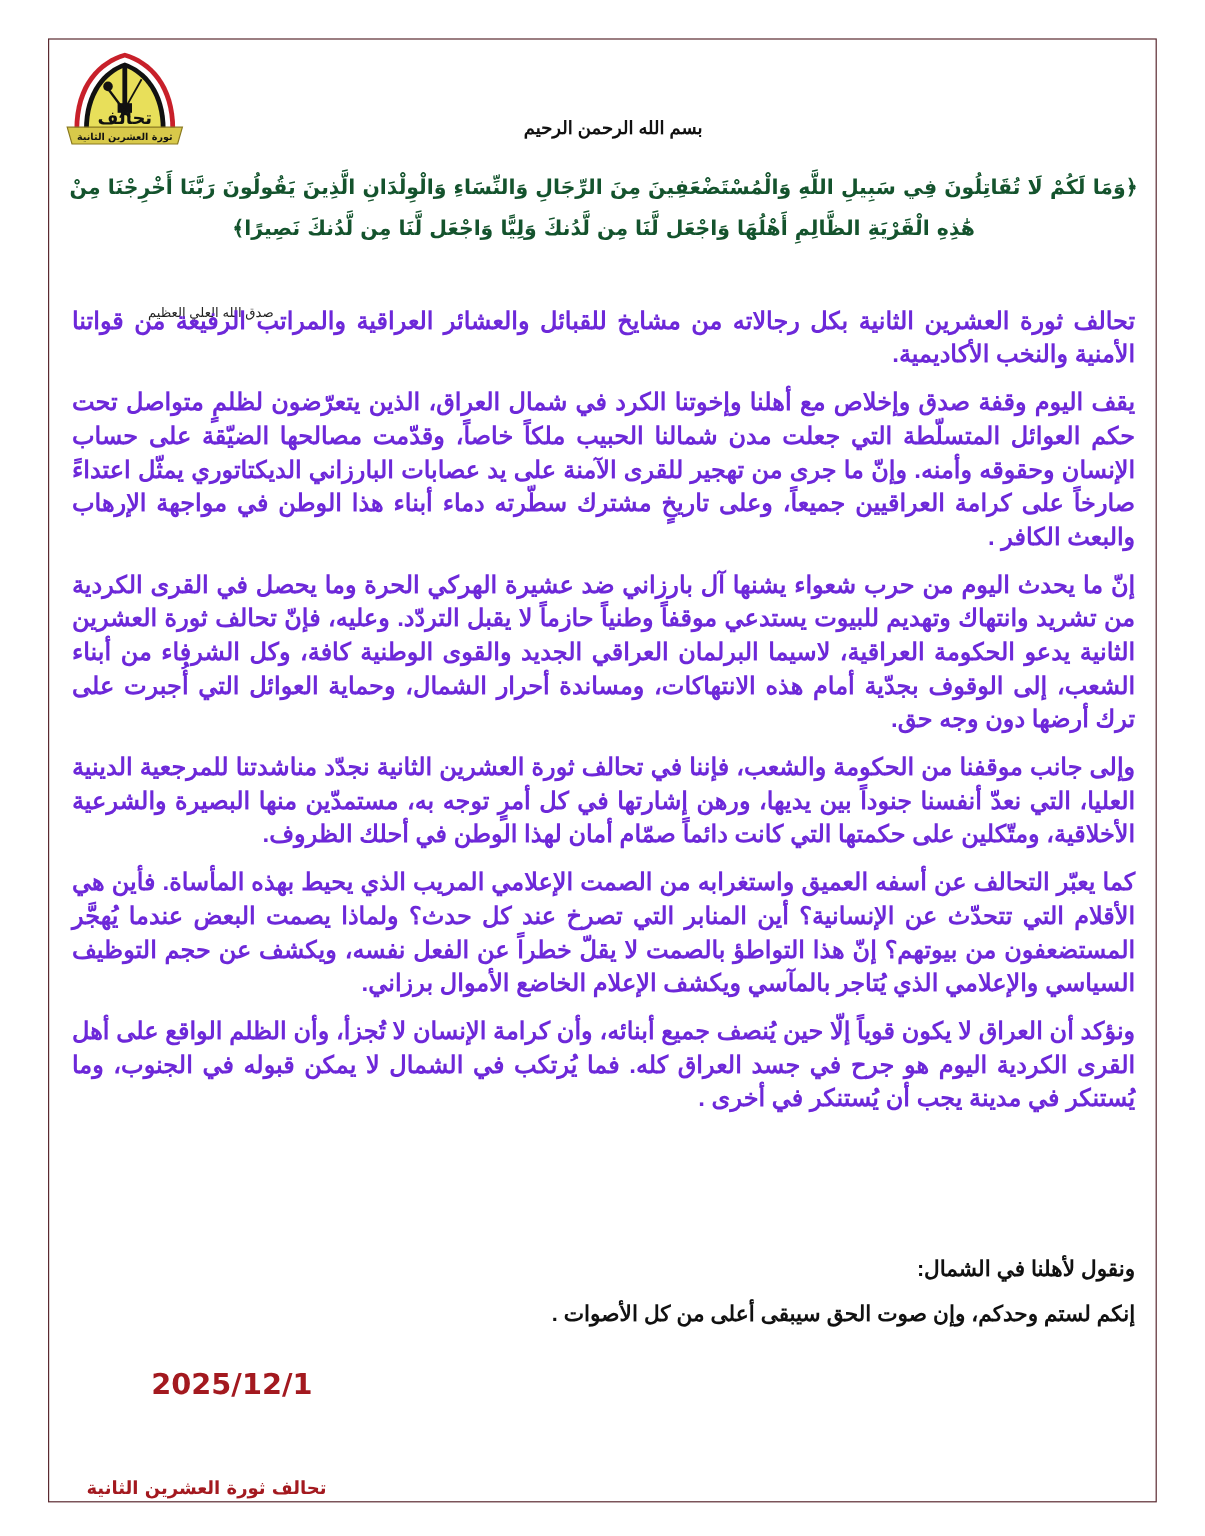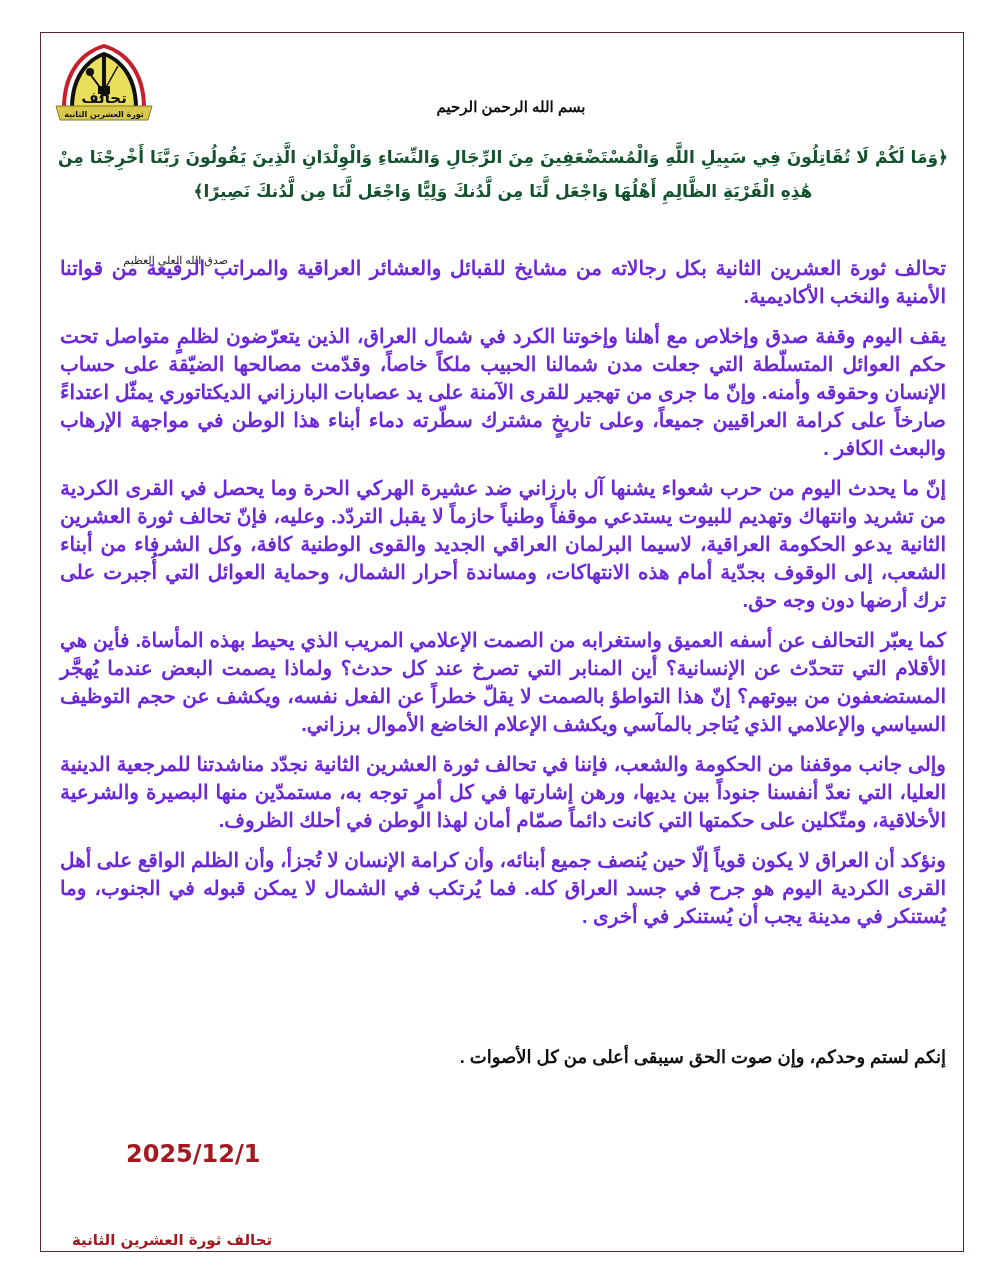--- a/index.html
+++ b/index.html
@@ -72,23 +72,24 @@
 <div class="bismillah">بسم الله الرحمن الرحيم</div>
 
 <div class="verse">﴿وَمَا لَكُمْ لَا تُقَاتِلُونَ فِي سَبِيلِ اللَّهِ وَالْمُسْتَضْعَفِينَ مِنَ الرِّجَالِ وَالنِّسَاءِ وَالْوِلْدَانِ الَّذِينَ يَقُولُونَ رَبَّنَا أَخْرِجْنَا مِنْ هَٰذِهِ الْقَرْيَةِ الظَّالِمِ أَهْلُهَا وَاجْعَل لَّنَا مِن لَّدُنكَ وَلِيًّا وَاجْعَل لَّنَا مِن لَّدُنكَ نَصِيرًا﴾</div>
 
 <div class="sadaq">صدق الله العلي العظيم</div>
 
 <div class="body-text">
   <p>تحالف ثورة العشرين الثانية بكل رجالاته من مشايخ للقبائل والعشائر العراقية والمراتب الرفيعة من قواتنا الأمنية والنخب الأكاديمية.</p>
   <p>يقف اليوم وقفة صدق وإخلاص مع أهلنا وإخوتنا الكرد في شمال العراق، الذين يتعرّضون لظلمٍ متواصل تحت حكم العوائل المتسلّطة التي جعلت مدن شمالنا الحبيب ملكاً خاصاً، وقدّمت مصالحها الضيّقة على حساب الإنسان وحقوقه وأمنه. وإنّ ما جرى من تهجير للقرى الآمنة على يد عصابات البارزاني الديكتاتوري يمثّل اعتداءً صارخاً على كرامة العراقيين جميعاً، وعلى تاريخٍ مشترك سطّرته دماء أبناء هذا الوطن في مواجهة الإرهاب والبعث الكافر .</p>
   <p>إنّ ما يحدث اليوم  من حرب شعواء يشنها آل بارزاني ضد عشيرة الهركي الحرة وما يحصل في القرى الكردية من تشريد وانتهاك وتهديم للبيوت يستدعي موقفاً وطنياً حازماً لا يقبل التردّد. وعليه، فإنّ تحالف ثورة العشرين الثانية يدعو الحكومة العراقية، لاسيما البرلمان العراقي الجديد والقوى الوطنية كافة، وكل الشرفاء من أبناء الشعب، إلى الوقوف بجدّية أمام هذه الانتهاكات، ومساندة أحرار الشمال، وحماية العوائل التي أُجبرت على ترك أرضها دون وجه حق.</p>
+  <p>وإلى جانب موقفنا من الحكومة والشعب، فإننا في تحالف ثورة العشرين الثانية نجدّد مناشدتنا للمرجعية الدينية العليا، التي نعدّ أنفسنا جنوداً بين يديها، ورهن إشارتها في كل أمرٍ توجه به، مستمدّين منها البصيرة والشرعية الأخلاقية، ومتّكلين على حكمتها التي كانت دائماً صمّام أمان لهذا الوطن في أحلك الظروف.</p>
   <p>كما يعبّر التحالف عن أسفه العميق واستغرابه من الصمت الإعلامي المريب الذي يحيط بهذه المأساة. فأين هي الأقلام التي تتحدّث عن الإنسانية؟ أين المنابر التي تصرخ عند كل حدث؟ ولماذا يصمت البعض عندما يُهجَّر المستضعفون من بيوتهم؟ إنّ هذا التواطؤ بالصمت لا يقلّ خطراً عن الفعل نفسه، ويكشف عن حجم التوظيف السياسي والإعلامي الذي يُتاجر بالمآسي ويكشف الإعلام الخاضع الأموال برزاني.</p>
-  <p>وإلى جانب موقفنا من الحكومة والشعب، فإننا في تحالف ثورة العشرين الثانية نجدّد مناشدتنا للمرجعية الدينية العليا، التي نعدّ أنفسنا جنوداً بين يديها، ورهن إشارتها في كل أمرٍ توجه به، مستمدّين منها البصيرة والشرعية الأخلاقية، ومتّكلين على حكمتها التي كانت دائماً صمّام أمان لهذا الوطن في أحلك الظروف.</p>
   <p>ونؤكد أن العراق لا يكون قوياً إلّا حين يُنصف جميع أبنائه، وأن كرامة الإنسان لا تُجزأ، وأن الظلم الواقع على أهل القرى الكردية اليوم هو جرح في جسد العراق كله. فما يُرتكب في الشمال لا يمكن قبوله في الجنوب، وما يُستنكر في مدينة يجب أن يُستنكر في أخرى .</p>
 </div>
 
 <div class="closing">
+  <div>ونقول لأهلنا في الشمال:</div>
   <div>إنكم لستم وحدكم، وإن صوت الحق سيبقى أعلى من كل الأصوات .</div>
 </div>
 
 <div class="date">2025/12/1</div>
 <div class="signature">تحالف ثورة العشرين الثانية</div>
 
 </body></html>

